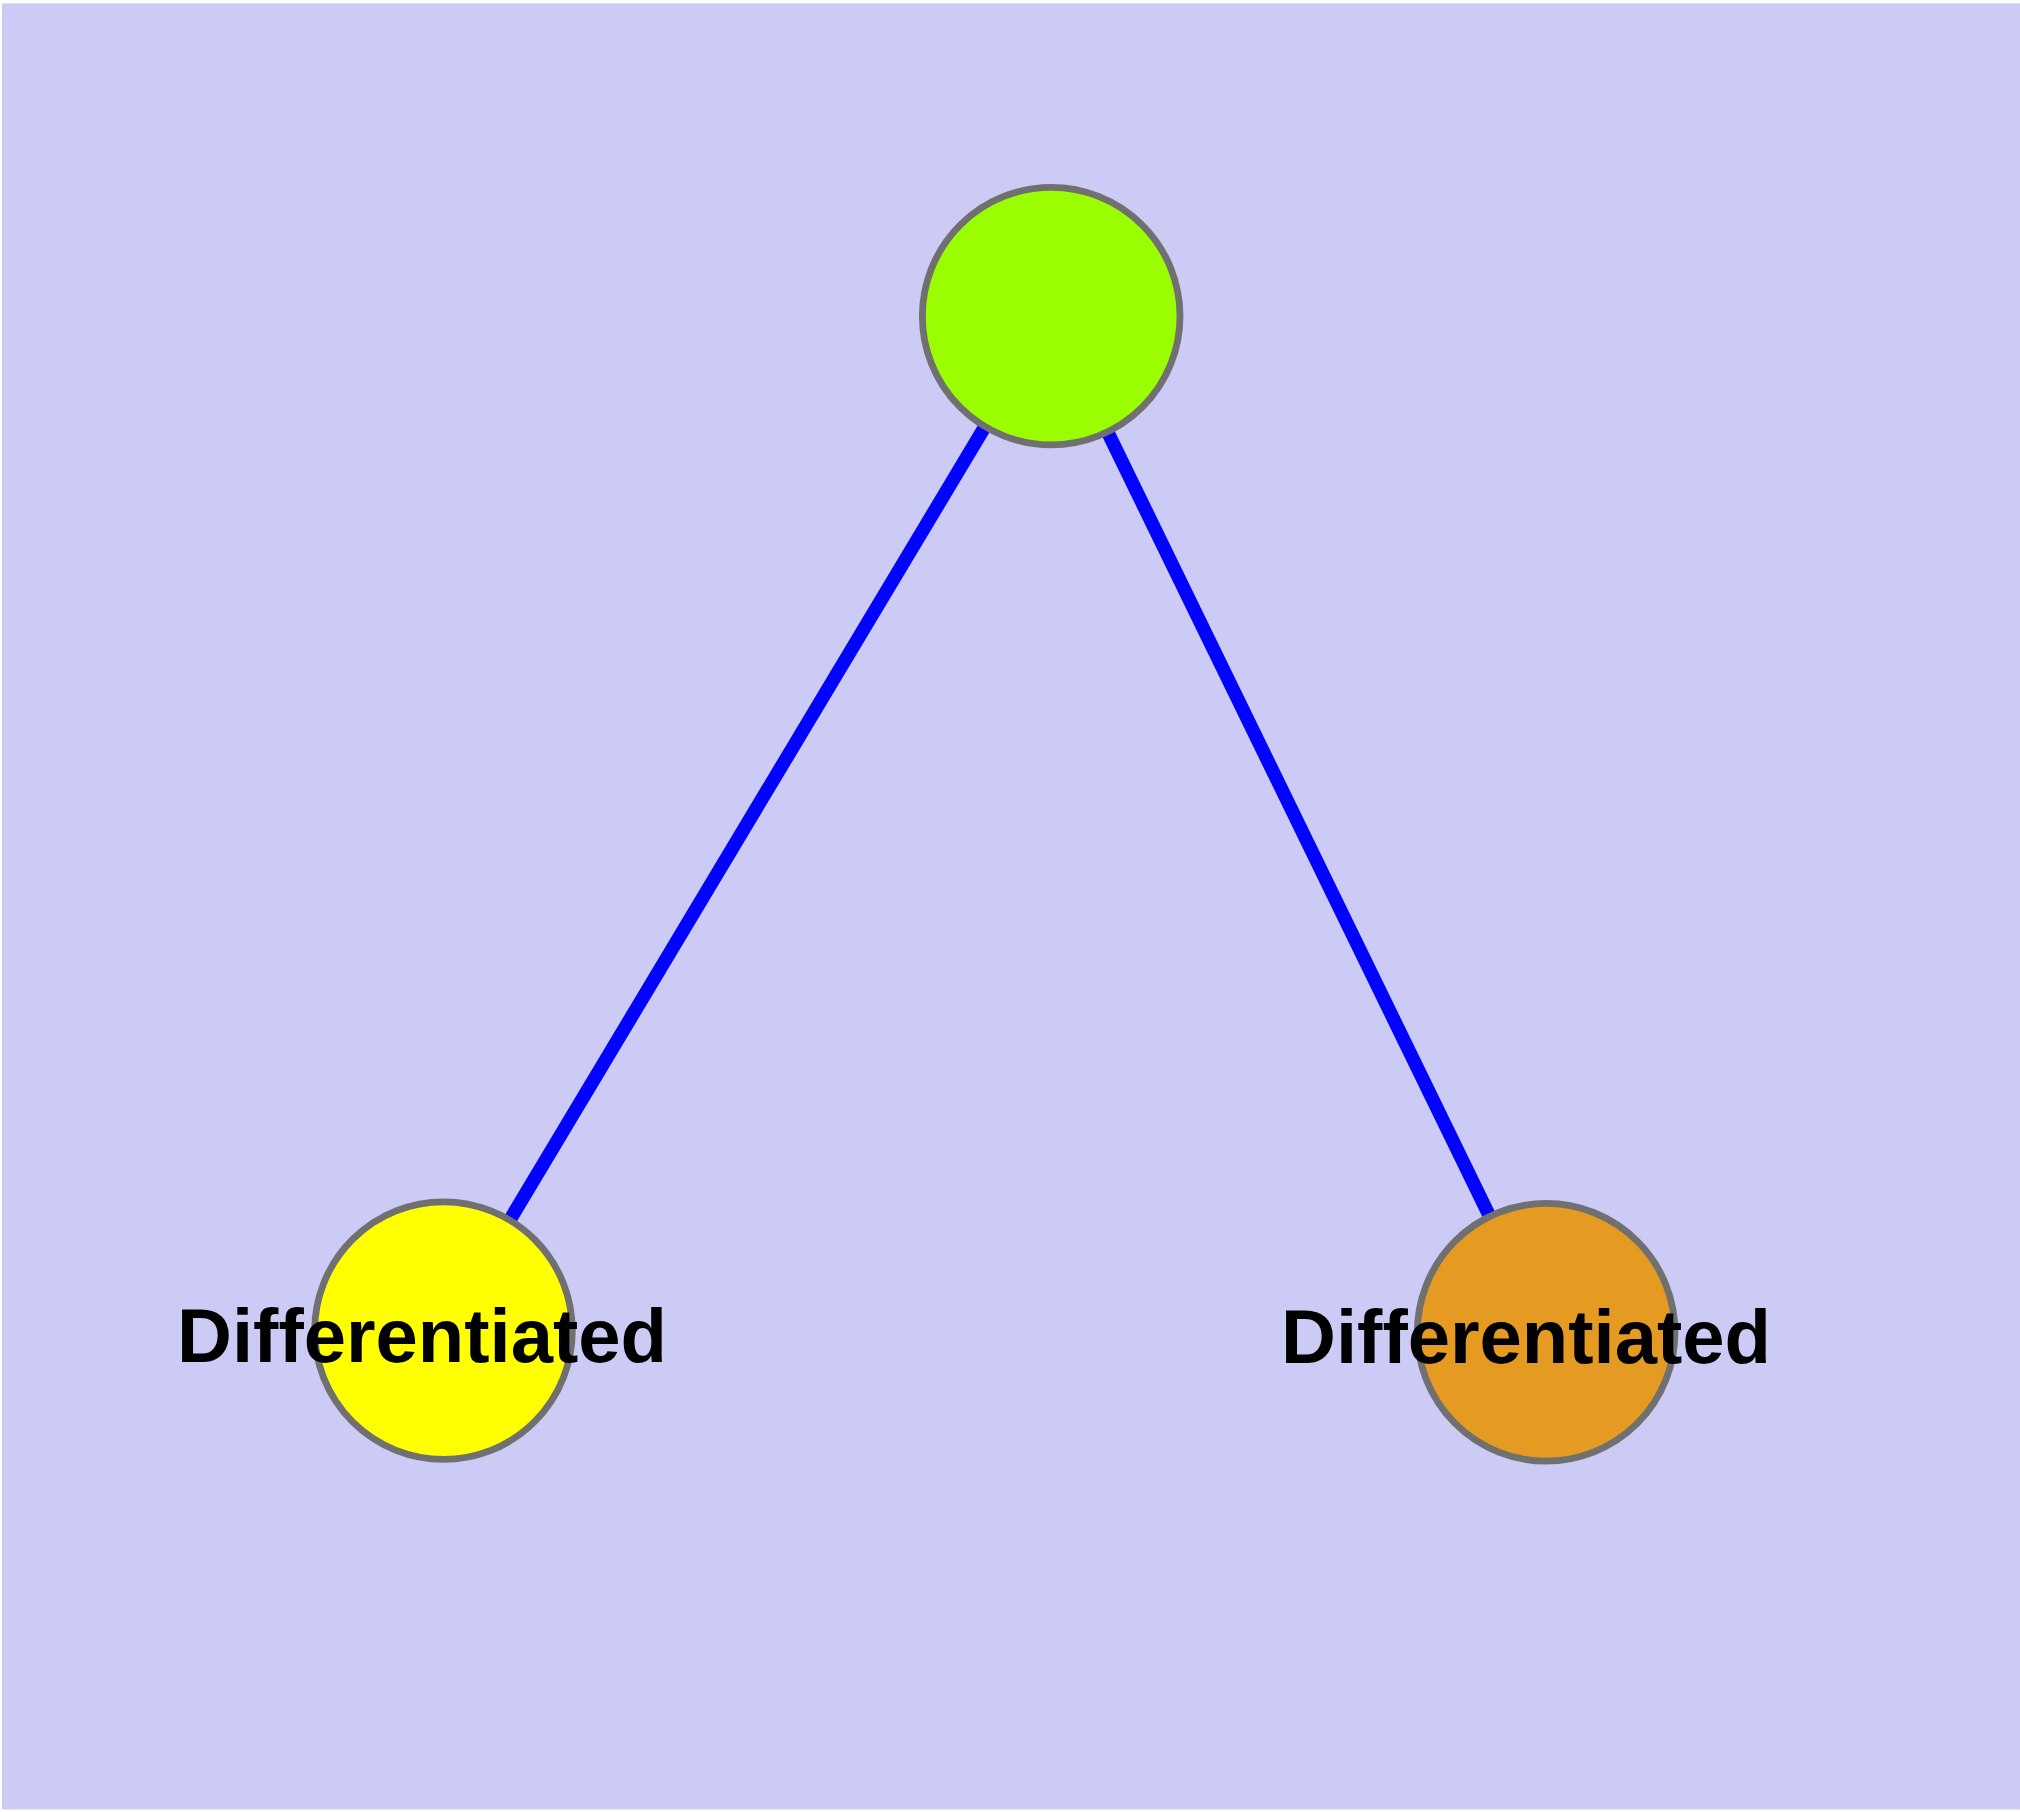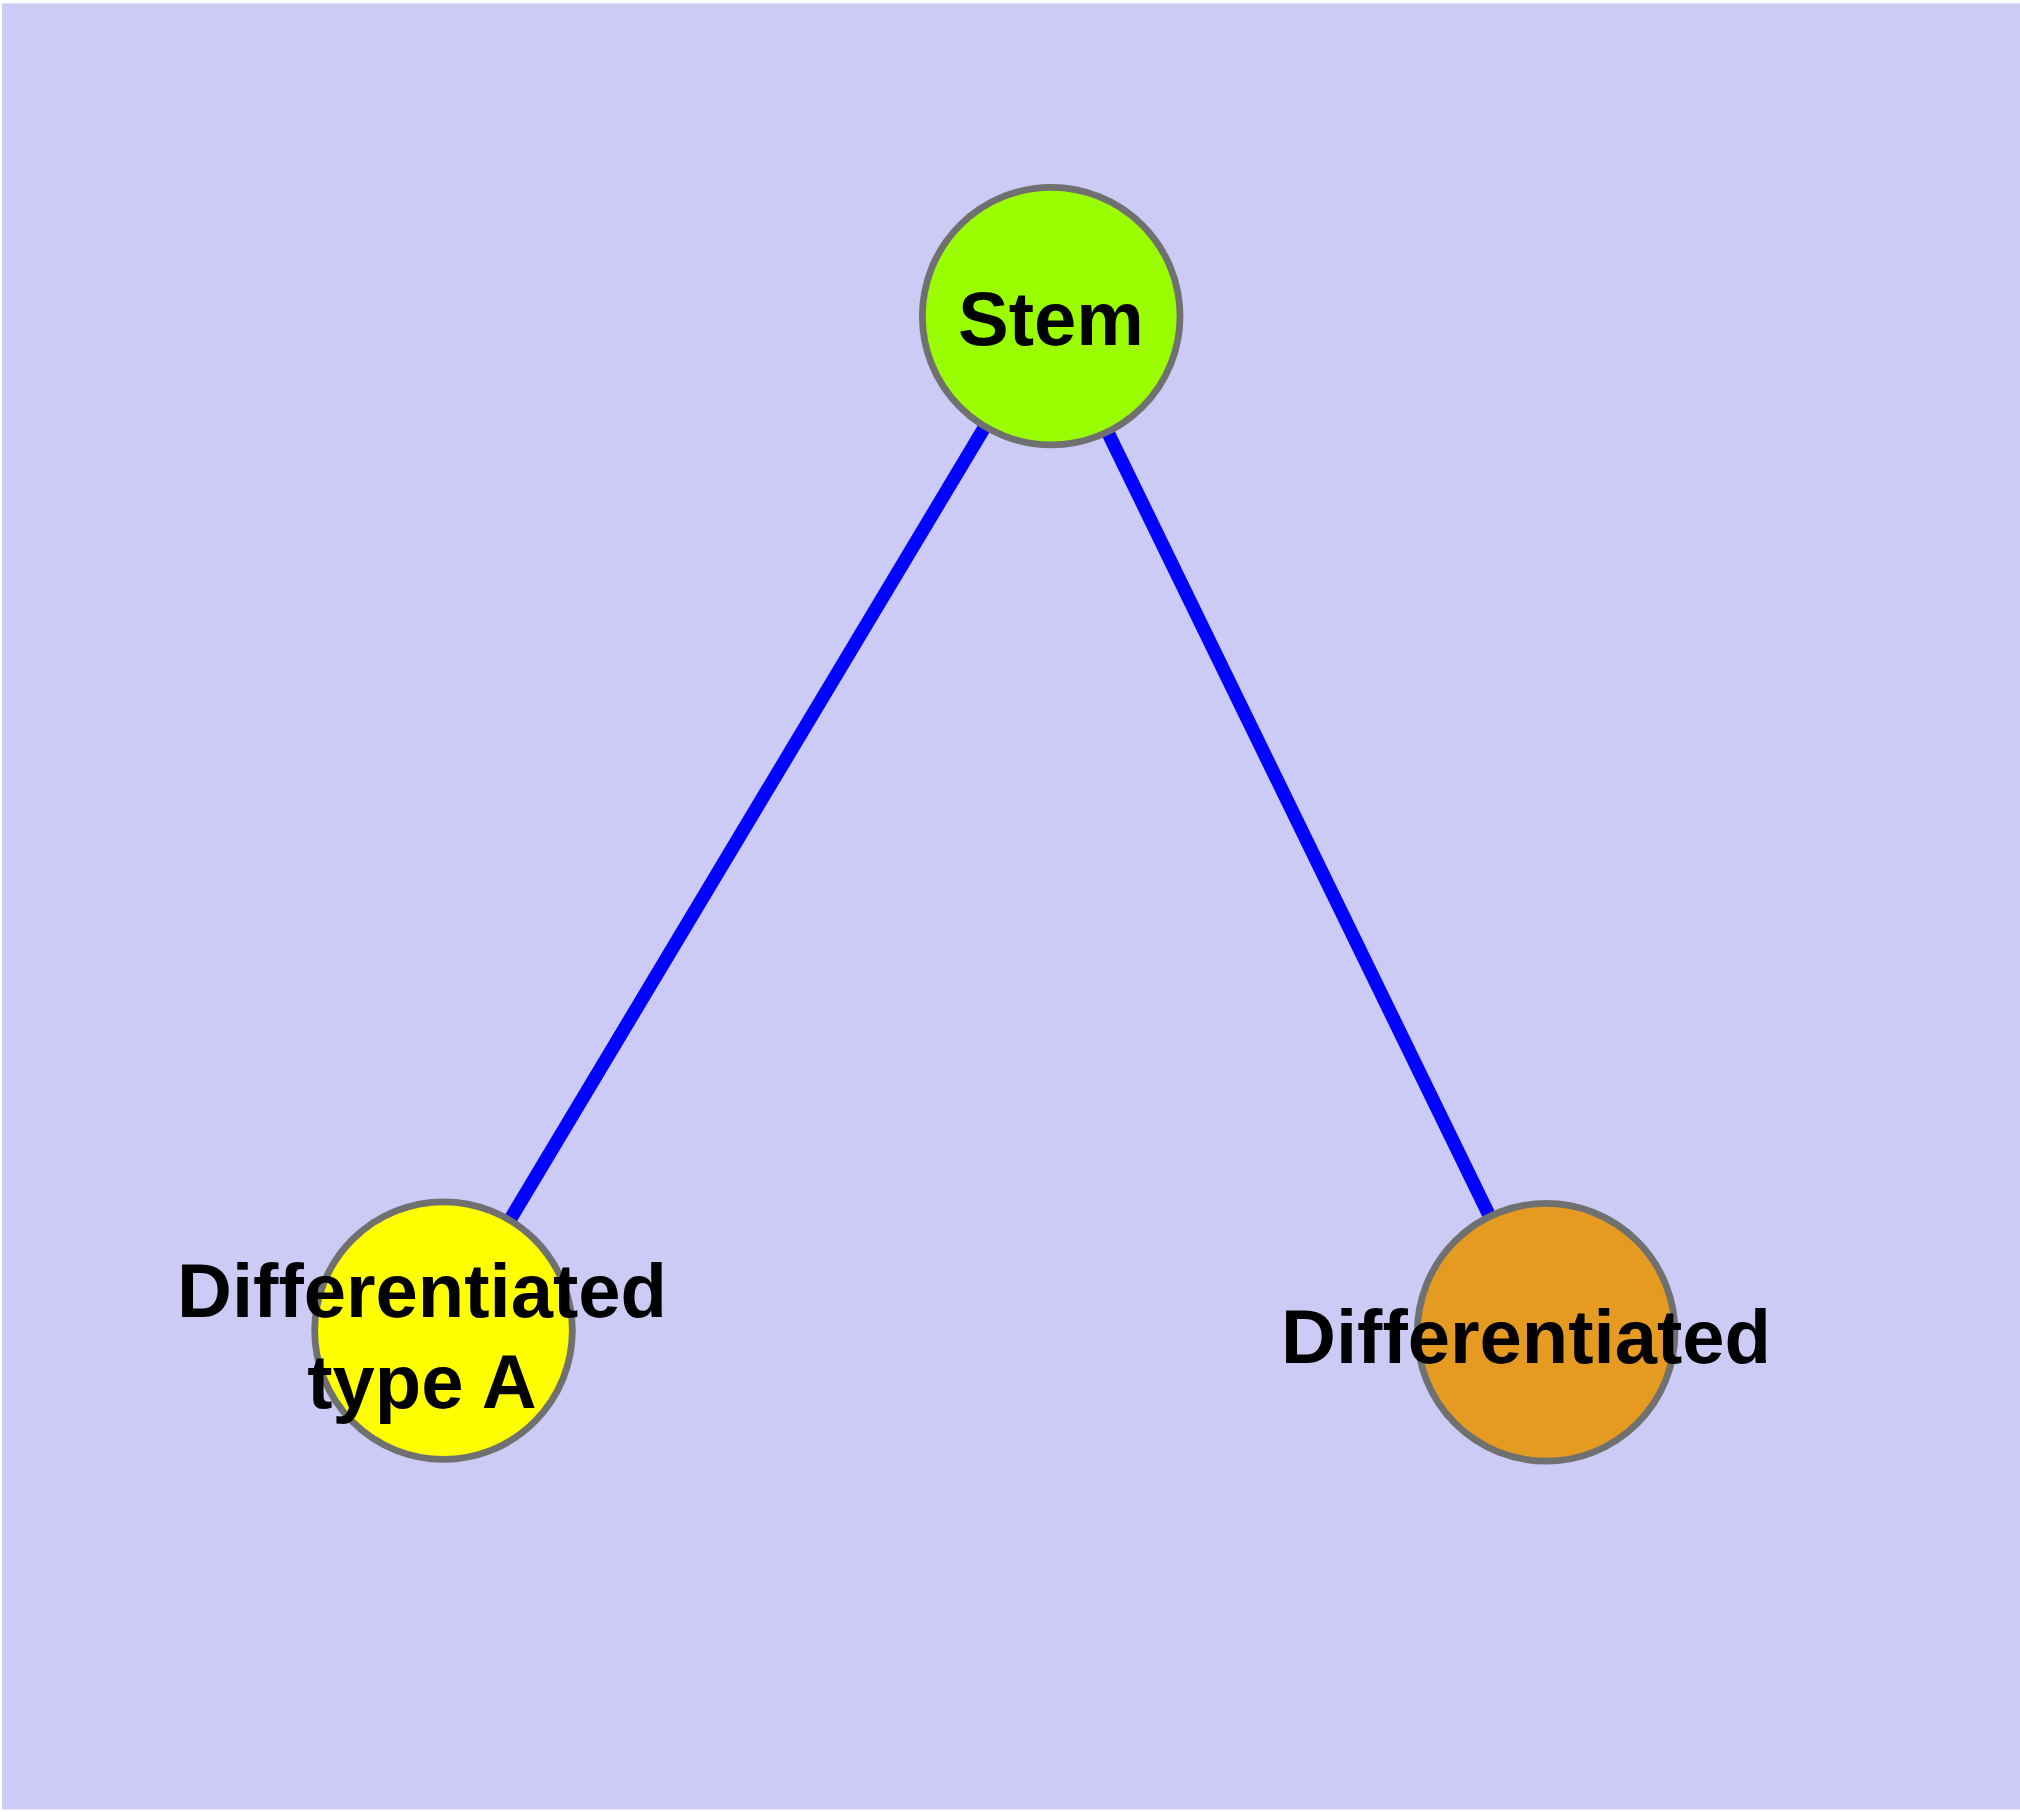--- a/index.html
+++ b/index.html
@@ -44,27 +44,23 @@
     <rect x="2" y="4" width="2382" height="2131" fill="#CBCBF5"></rect>
 
     <line x1="1240" y1="373" x2="523" y2="1570" stroke-width="16" stroke="#0202FF"></line>
     <line x1="1240" y1="373" x2="1824" y2="1572" stroke-width="16" stroke="#0202FF"></line>
 
     <circle cx="1240" cy="373" r="152" stroke-width="8" fill="#9AFE00" stroke="#707070"></circle>
     <circle cx="523" cy="1570" r="152" stroke-width="8" fill="#FFFF00" stroke="#707070"></circle>
     <circle cx="1824" cy="1572" r="152" stroke-width="8" fill="#E59B22" stroke="#707070"></circle>
   </svg>
 
-  <div class="node-label" style="left:1051px; top:319px;">
-    <div>Stem</div>
-  </div>
 
   <div class="node-label" style="left:422px; top:1336px;">
     <div>Differentiated</div>
-    <div>type A</div>
   </div>
 
   <div class="node-label" style="left:1526px; top:1337px;">
     <div>Differentiated</div>
   </div>
 
 </div>
 
 
 </body></html>

